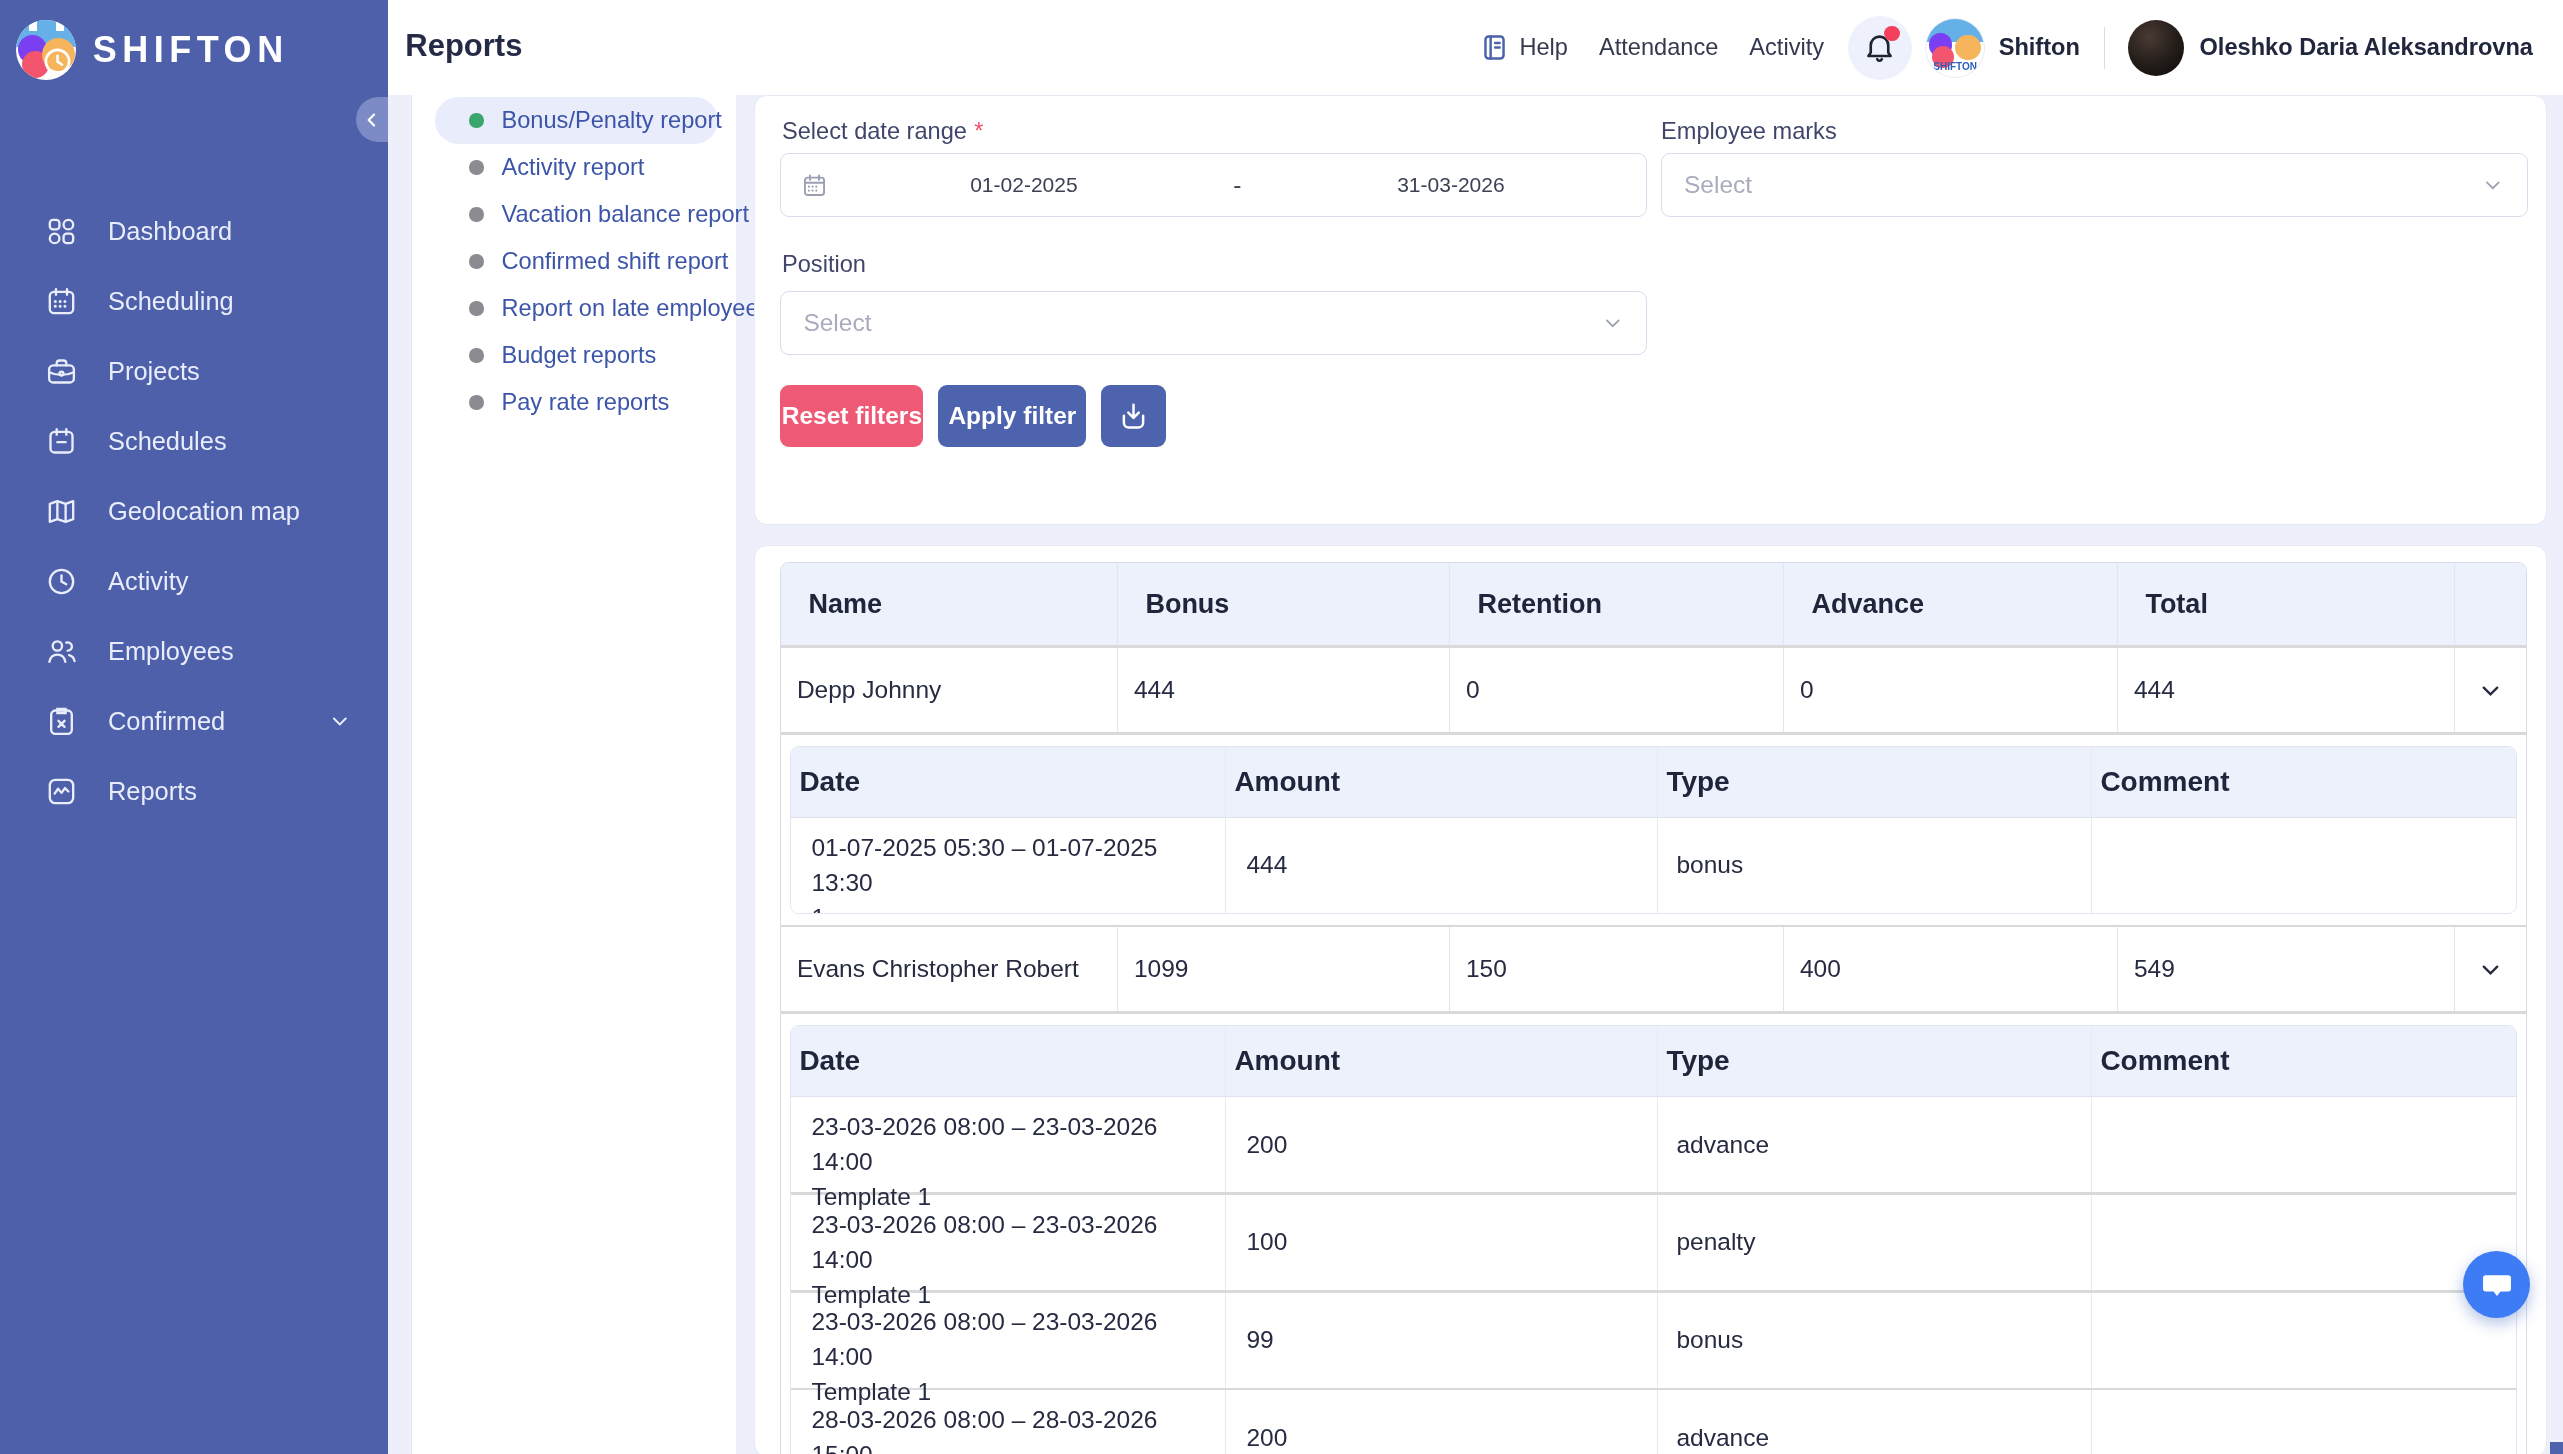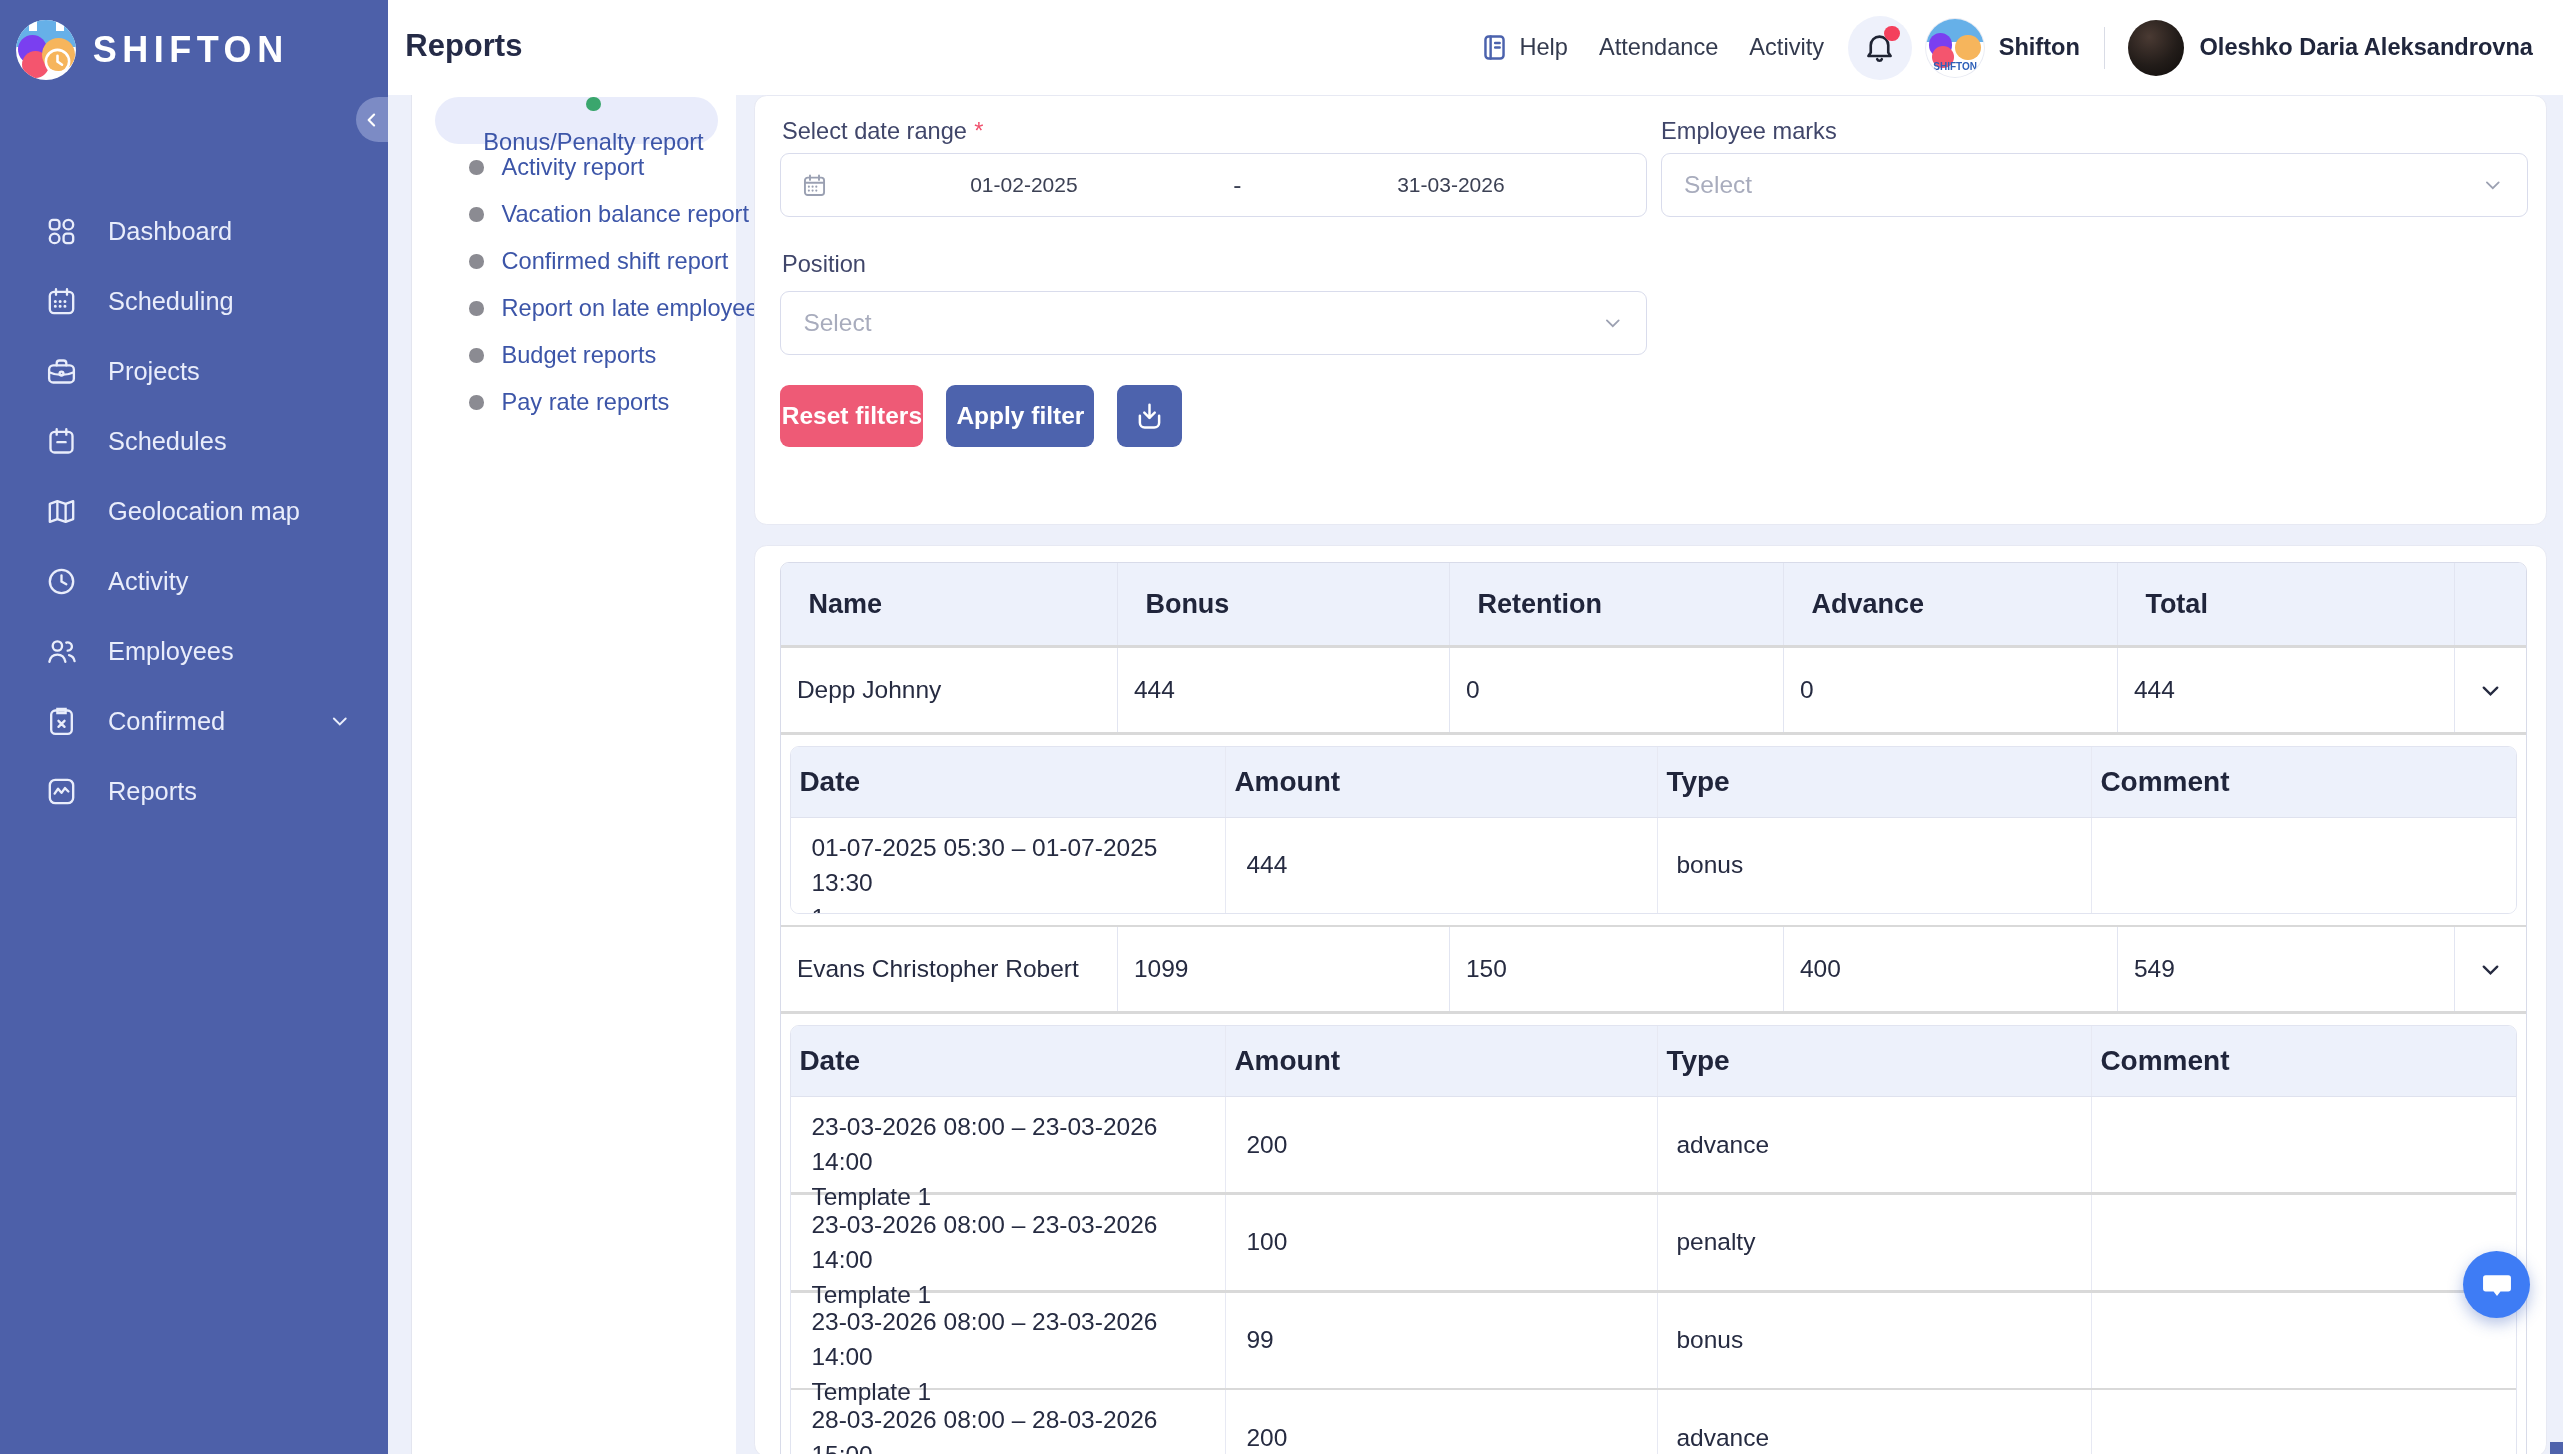--- a/index.html
+++ b/index.html
@@ -43,41 +43,41 @@
     background:radial-gradient(circle at 38% 30%, #4a3a33 0%, #221c19 55%, #0d0b0a 100%); }
   .user-name { font-size:23.6px; font-weight:700; color:#20263c; cursor:pointer; }
 
   
   .content { position:absolute; left:388px; top:95px; width:2175px; height:1359px; background:#edf0fa; }
 
   .subnav-panel { position:absolute; left:23px; top:0; width:325px; height:1359px; background:#fff;
     border-left:0.9px solid #e3e5ef; }
   .subnav-item { position:relative; margin:0 18px 0 23px; height:47px; border-radius:23.6px;
     display:flex; align-items:center; gap:18px; padding-left:34px; cursor:pointer; }
-  .subnav-item.active { background:#e9ecfb;flex-direction:column; }
+  .subnav-item.active { background:#e9ecfb; }
   .subnav-item .dot { width:14.5px; height:14.5px; border-radius:50%; background:#8b8b92; flex:none; }
   .subnav-item.active .dot { background:#3aa66d; }
   .subnav-item .sn-label { font-size:23.6px; font-weight:500; color:#3c55a8; white-space:nowrap; }
   .subnav-list { padding-top:1.8px; }
 
   
   .filter-card { position:absolute; left:366px; top:0; width:1793px; height:430px; background:#fff;
     border:0.9px solid #e7e9f3; border-radius:12.7px; }
   .f-label { position:absolute; font-size:23.6px; color:#40466a; }
   .f-label .req { color:#f0506d; margin-left:7.3px; }
   .date-input { position:absolute; left:25.4px; top:57px; width:867px; height:64px; border:1.8px solid #d9dcec;
     border-radius:9px; display:flex; align-items:center; cursor:pointer; background:#fff; }
   .date-input .cal { margin-left:20px; flex:none; display:flex; }
   .date-val { flex:1; text-align:center; font-size:21px; color:#3c4154; }
   .date-dash { width:36px; text-align:center; font-size:24.5px; color:#3c4154; }
   .select-box { position:absolute; height:64px; border:1.8px solid #d9dcec; border-radius:9px; background:#fff;
     display:flex; align-items:center; cursor:pointer; }
   .select-box .ph { margin-left:22px; font-size:24.5px; color:#a8acbd; flex:1; }
   .select-box .chev { margin-right:22px; display:flex; }
-  .btn-row { position:absolute; left:25.4px; top:289px; display:flex; gap:23px; }
+  .btn-row { position:absolute; left:25.4px; top:289px; display:flex; gap:15px; }
   .btn { height:62px; border:none; border-radius:9px; color:#fff; font-size:24.5px; font-weight:600;
     font-family:"Liberation Sans",sans-serif; display:flex; align-items:center; justify-content:center; cursor:pointer; }
   .btn-reset { width:143px; background:#ee5a76; }
   .btn-apply { width:148px; background:#4d63ad; }
   .btn-dl { width:65px; background:#4d63ad; }
 
   
   .table-card { position:absolute; left:366px; top:450px; width:1793px; height:912px; background:#fff;
     border:0.9px solid #e7e9f3; border-radius:12.7px; overflow:hidden; }
   .main-table { position:absolute; left:25.4px; top:16.4px; width:1747px; border:1.8px solid #d8dbe9;

